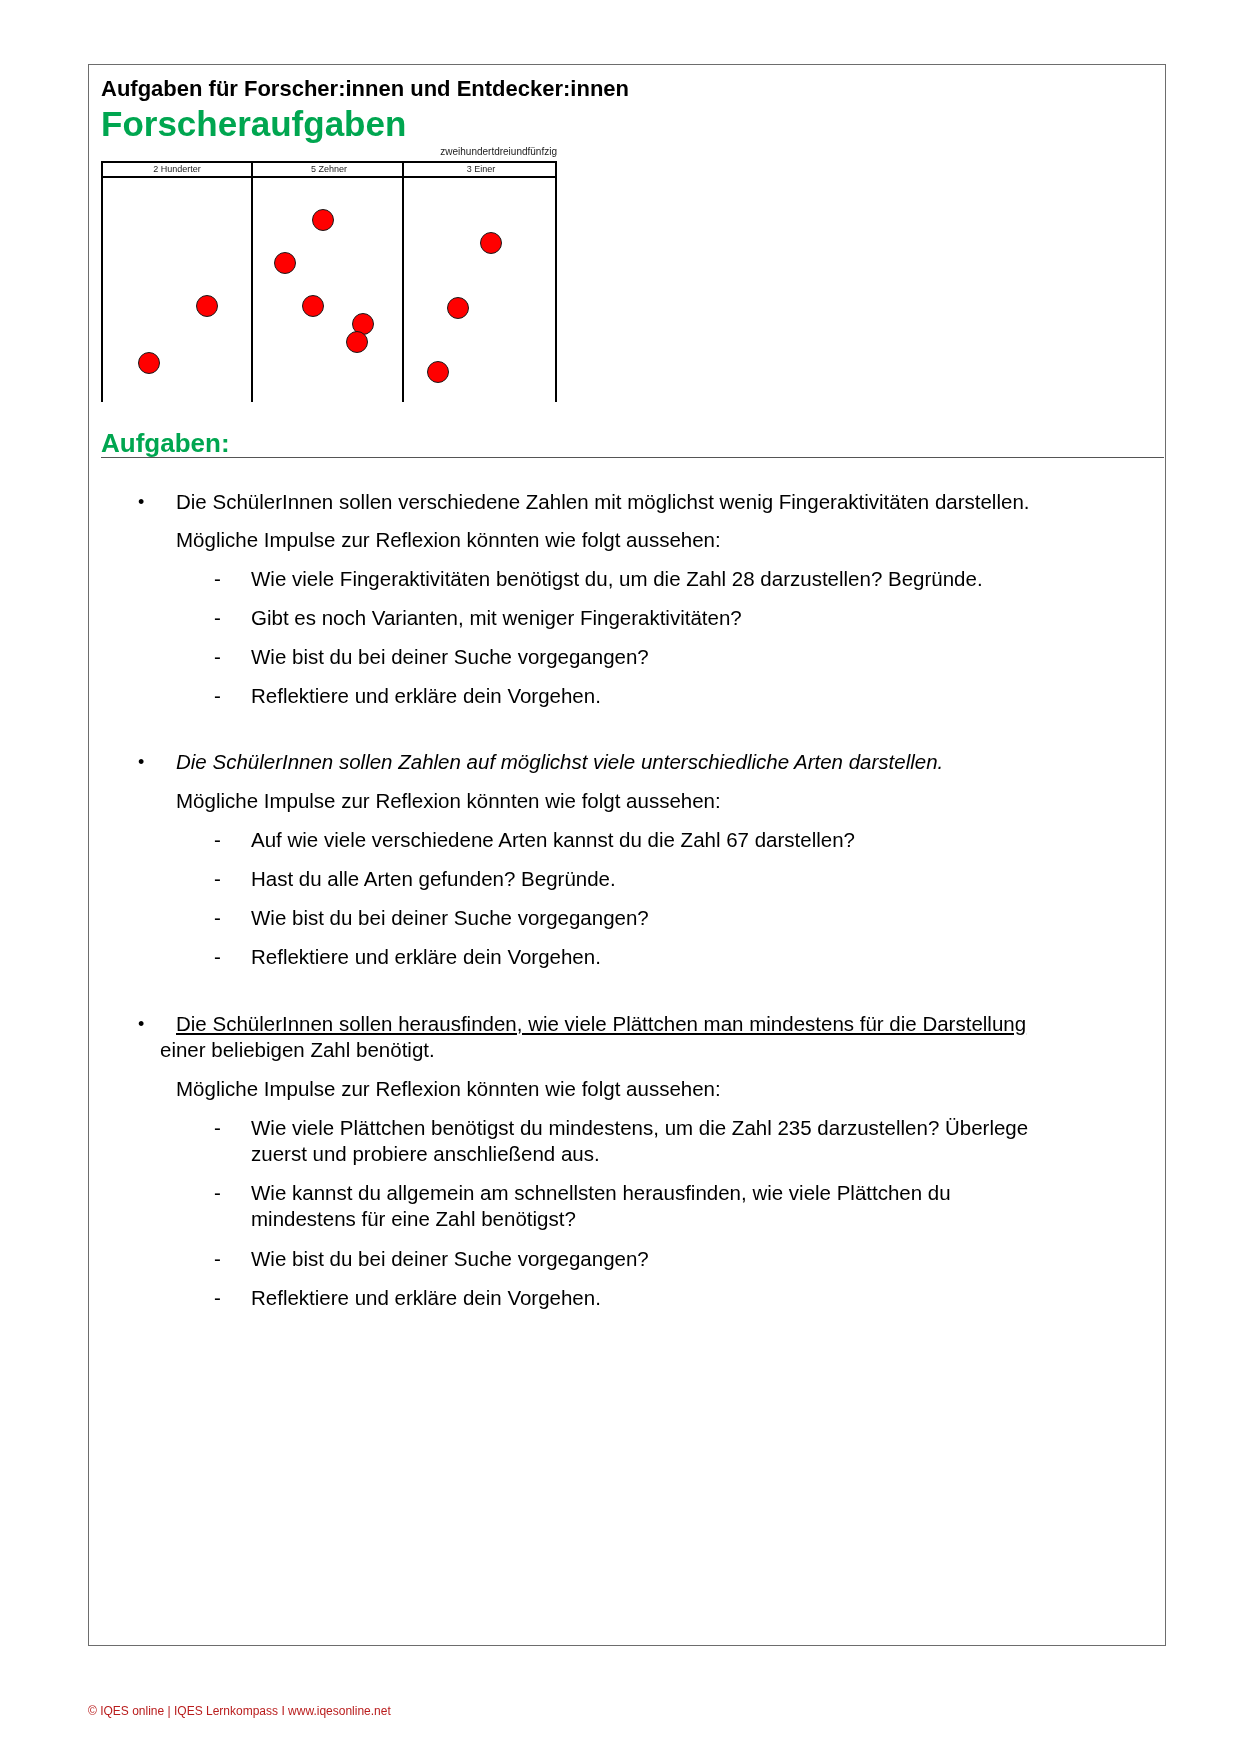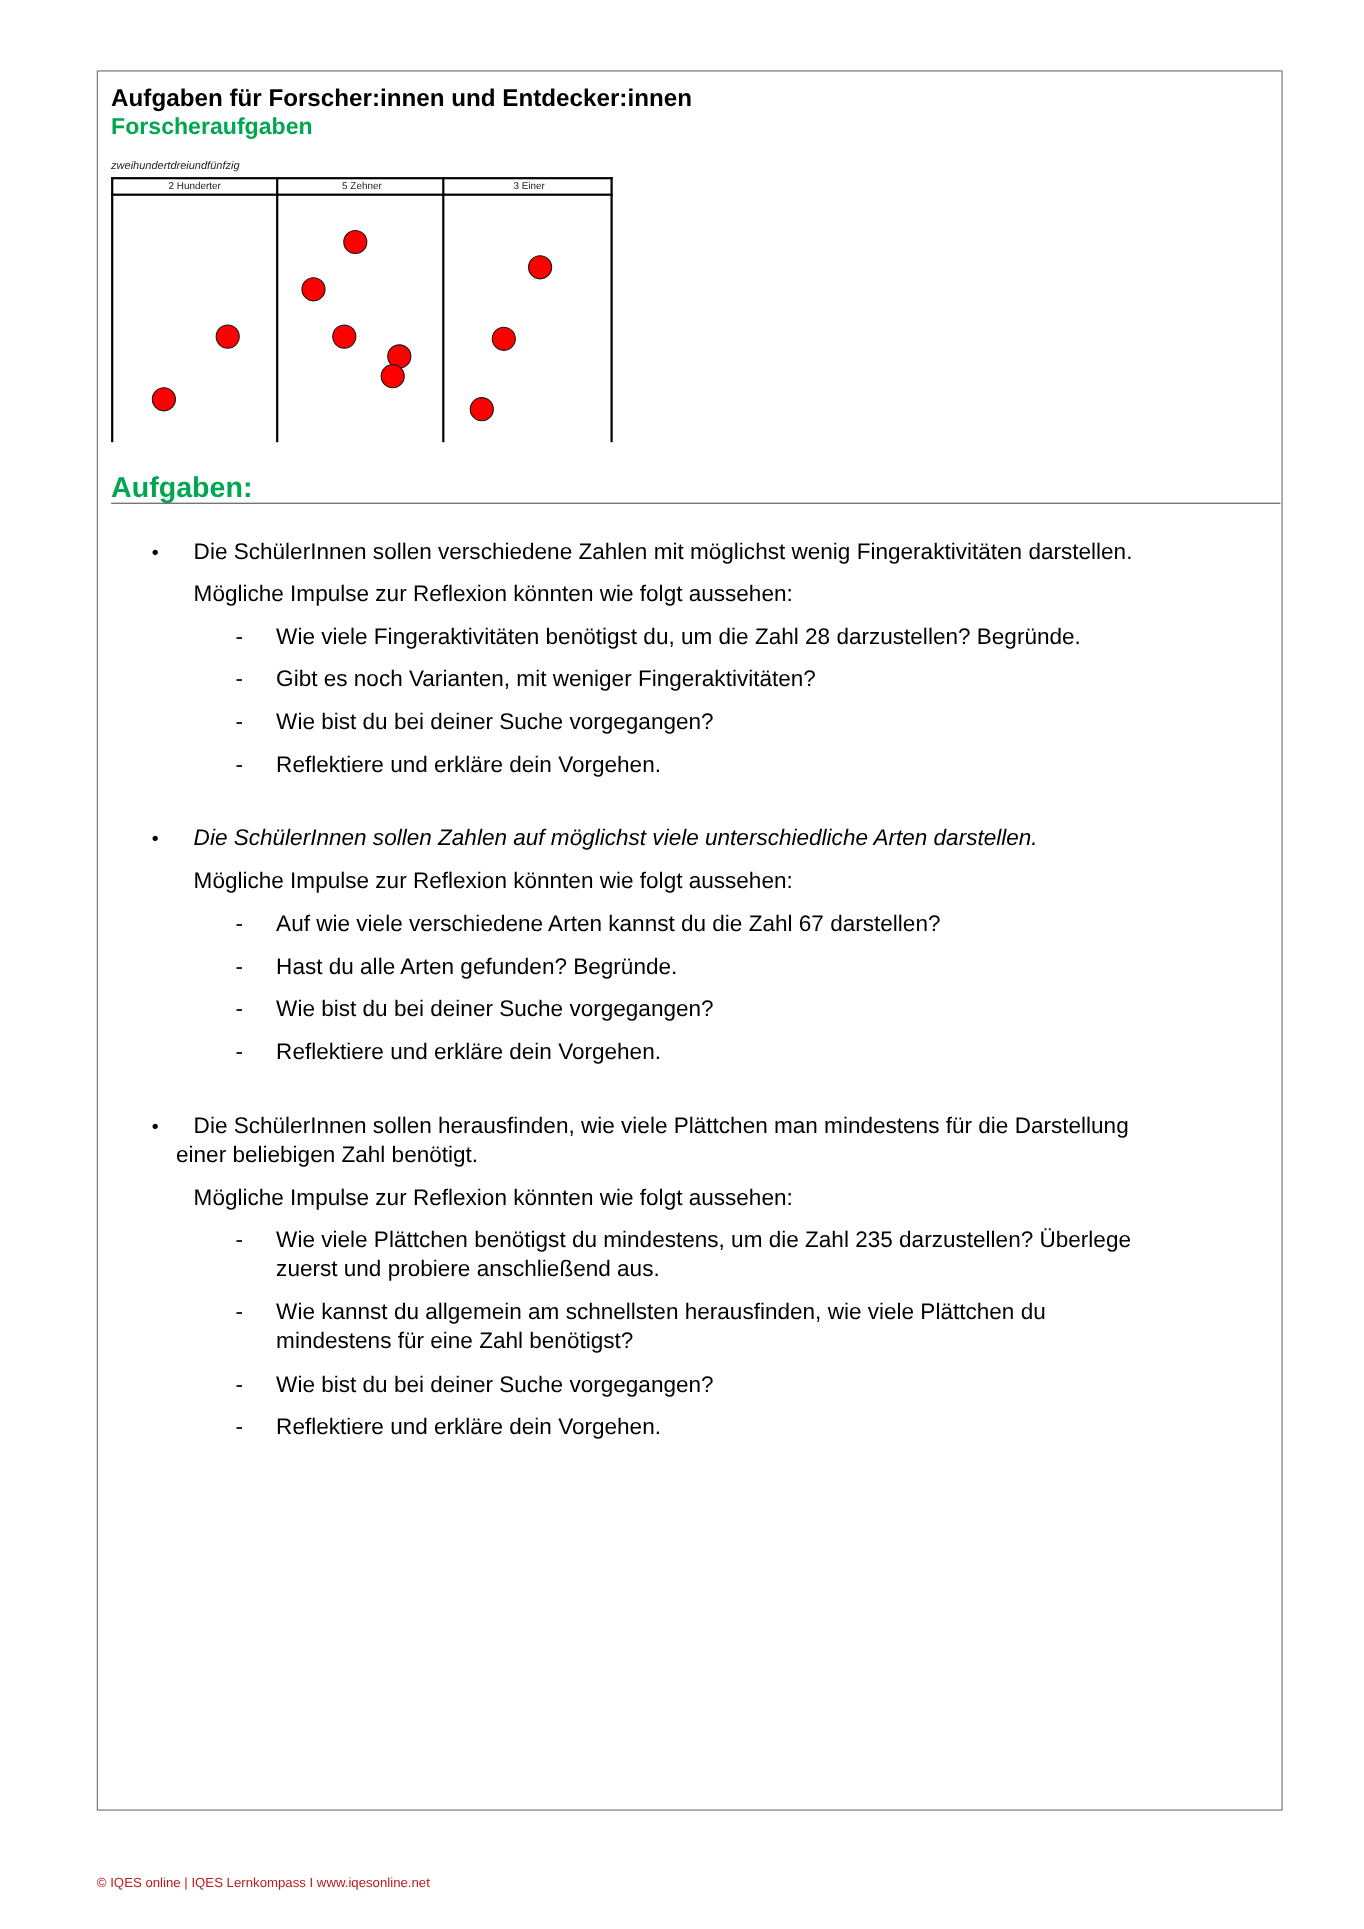--- a/index.html
+++ b/index.html
@@ -1,22 +1,22 @@
 <!DOCTYPE html>
 <html><head>
 <meta charset="utf-8">
 <style>
   html, body { margin: 0; padding: 0; background: #ffffff; }
   body { width: 1240px; height: 1754px; position: relative; font-family: "Liberation Sans", sans-serif; color: #000; overflow: hidden; }
   .frame { position: absolute; left: 88px; top: 64px; width: 1078px; height: 1582px; border: 1.5px solid #6d6d6d; box-sizing: border-box; }
   .hdr-title { position: absolute; left: 101px; top: 76px; font-size: 22px; font-weight: bold; color: #000; white-space: nowrap; }
-  .hdr-sub { position: absolute; left: 101px; top: 104px; font-size: 21px; font-weight: bold; color: #00a650; white-space: nowrap; }
+  .hdr-sub { position: absolute; left: 101px; top: 104px; font-size: 35px; font-weight: bold; color: #00a650; white-space: nowrap; }
 
   .pv { position: absolute; left: 101px; top: 146px; width: 456px; height: 256px; }
-  .pv-caption { position: absolute; left: 0; width: 456px; top: 0; text-align: left; font-size: 10px; color: #222; font-style: italic; }
+  .pv-caption { position: absolute; left: 0; width: 456px; top: 0; text-align: right; font-size: 10px; color: #222; }
   .pv-table { position: absolute; left: 0; top: 15px; width: 456px; height: 241px; }
   .pv-headrow { position: absolute; left: 0; top: 0; width: 456px; height: 17px; border-top: 2px solid #000; border-bottom: 2px solid #000; box-sizing: border-box; display: flex; }
   .pv-headcell { flex: 1; text-align: center; font-size: 9px; line-height: 13px; color: #222; }
   .pv-vline { position: absolute; top: 0; width: 2px; height: 241px; background: #000; }
   .dot { position: absolute; width: 22px; height: 22px; border-radius: 50%; background: #ff0000; border: 1.5px solid #1a1a1a; box-sizing: border-box; transform: translate(-50%, -50%); }
 
   .sec-title { position: absolute; left: 101px; top: 428px; font-size: 26px; font-weight: bold; color: #00a650; }
   .sec-rule { position: absolute; left: 101px; top: 457px; width: 1063px; height: 1px; background: #555; }
 
   .line { position: absolute; font-size: 20.5px; line-height: 26px; white-space: nowrap; color: #000; }
@@ -88,21 +88,21 @@
   <span class="dash" style="left:214px; top:866px;">-</span>
   <div class="line" style="left:251px; top:866px;">Hast du alle Arten gefunden? Begründe.</div>
   <span class="dash" style="left:214px; top:905px;">-</span>
   <div class="line" style="left:251px; top:905px;">Wie bist du bei deiner Suche vorgegangen?</div>
   <span class="dash" style="left:214px; top:944px;">-</span>
   <div class="line" style="left:251px; top:944px;">Reflektiere und erkläre dein Vorgehen.</div>
 </div>
 
 <div>
   <span class="bullet" style="left:138px; top:1011px;">•</span>
-  <div class="line" style="left:176px; top:1011px;">Die SchülerInnen sollen herausfinden, wie viele Plättchen man mindestens für die Darstellung</div>
+  <div class="line" style="left:176px; top:1011px;text-decoration:underline;">Die SchülerInnen sollen herausfinden, wie viele Plättchen man mindestens für die Darstellung</div>
   <div class="line" style="left:160px; top:1037px;">einer beliebigen Zahl benötigt.</div>
   <div class="line" style="left:176px; top:1076px;">Mögliche Impulse zur Reflexion könnten wie folgt aussehen:</div>
 
   <span class="dash" style="left:214px; top:1115px;">-</span>
   <div class="line" style="left:251px; top:1115px;">Wie viele Plättchen benötigst du mindestens, um die Zahl 235 darzustellen? Überlege</div>
   <div class="line" style="left:251px; top:1141px;">zuerst und probiere anschließend aus.</div>
 
   <span class="dash" style="left:214px; top:1180px;">-</span>
   <div class="line" style="left:251px; top:1180px;">Wie kannst du allgemein am schnellsten herausfinden, wie viele Plättchen du</div>
   <div class="line" style="left:251px; top:1206px;">mindestens für eine Zahl benötigst?</div>

